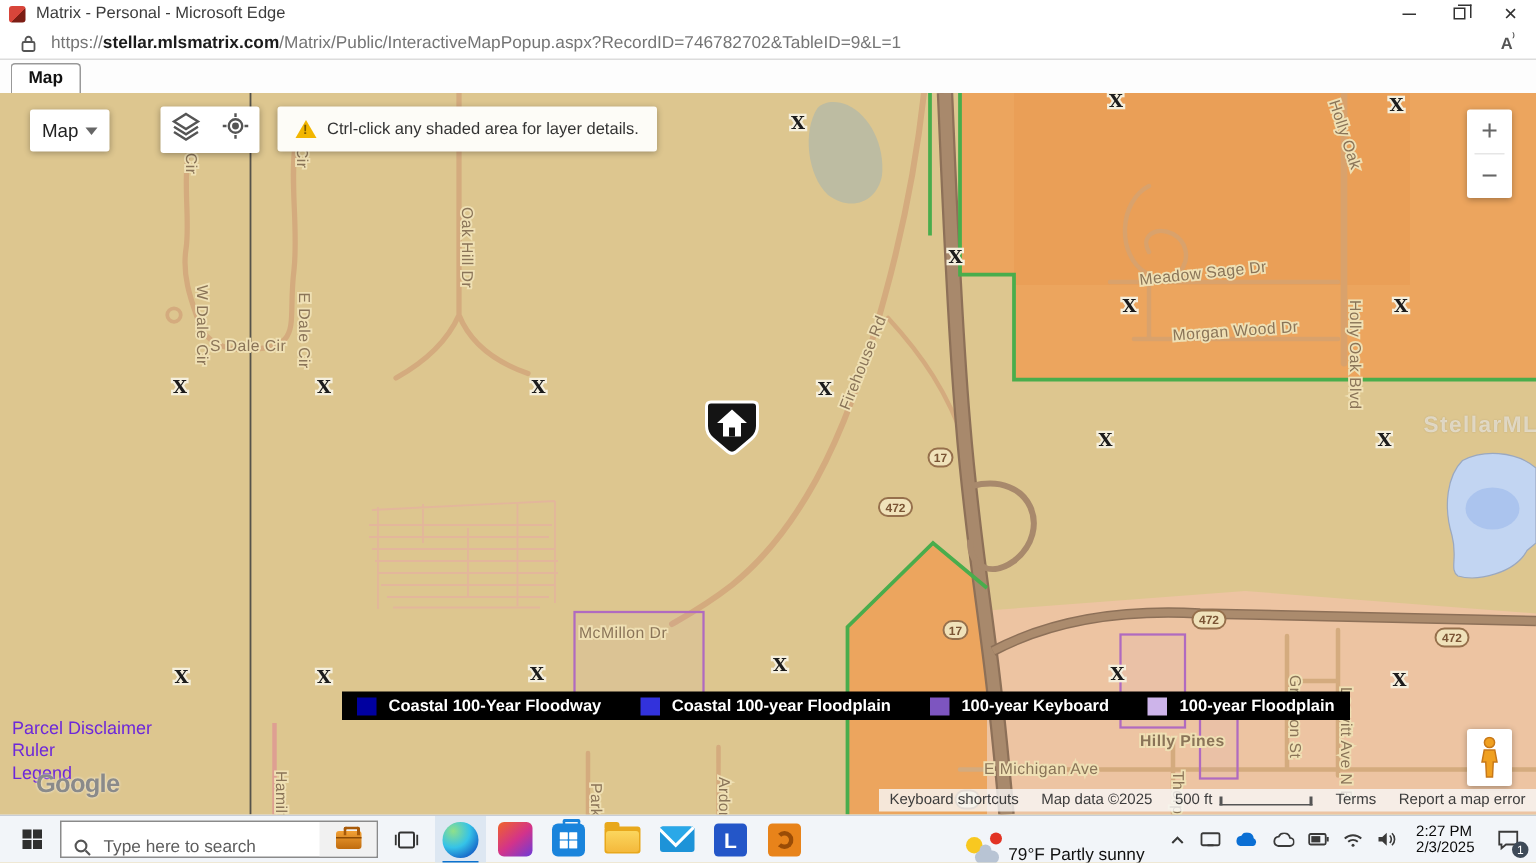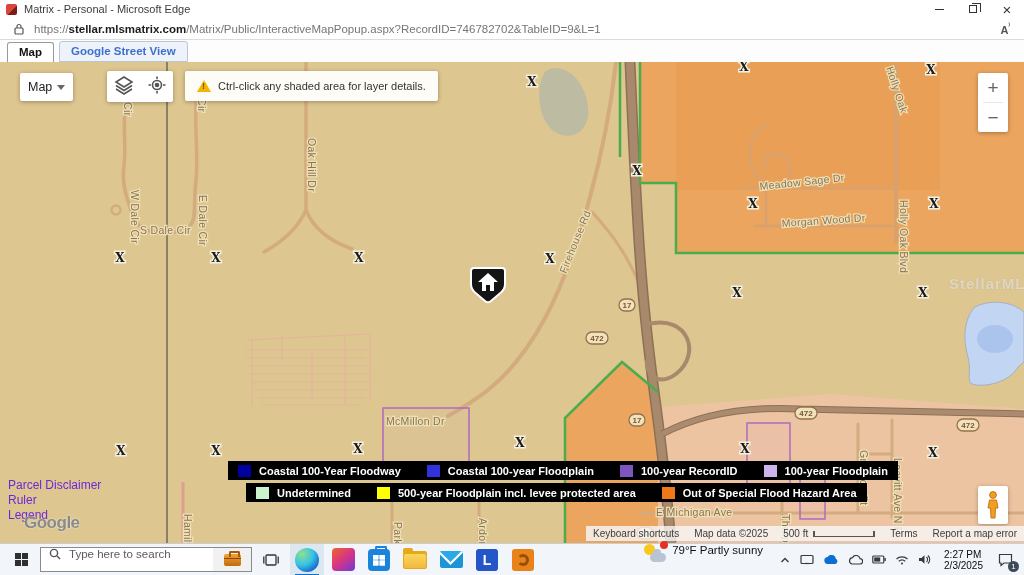--- a/index.html
+++ b/index.html
@@ -57,41 +57,41 @@
   .legend-item { display:inline-flex; align-items:center; gap:8px; white-space:nowrap; }
   .swatch { width:13px; height:12px; display:inline-block; }
 
   
   .taskbar { height:32px; background:#f2f5f9; border-top:1px solid #c9ced6; display:flex; align-items:center; padding:0 4px; gap:2px; }
   .tb-slot { width:34px; height:32px; display:flex; align-items:center; justify-content:center; position:relative; flex:none; }
   .tb-slot.active { background:#dde7f2; }
   .tb-slot.active::after { content:''; position:absolute; bottom:0; left:5px; right:5px; height:2px; background:#0b72d0; }
   .start-logo { width:13px; height:13px; display:grid; grid-template-columns:6px 6px; grid-template-rows:6px 6px; gap:1px; }
   .start-logo span { background:#2f2f2f; }
-  .search-box { width:212px; height:25px; background:#fff; border:1px solid #8a8a8a; display:flex; align-items:flex-start; padding-left:8px; flex:none; overflow:hidden; }
+  .search-box { width:212px; height:25px; background:#fff; border:1px solid #8a8a8a; display:flex; align-items:flex-end; padding-left:8px; flex:none; overflow:hidden; }
   .search-ph { font-size:11.5px; color:#5c5c5c; margin-left:8px; flex:1; }
   .search-side { width:38px; height:100%; background:#f1f1f1; display:flex; align-items:center; justify-content:center; flex:none; }
   .briefcase { width:17px; height:12px; background:linear-gradient(#f2a136,#c06c0e); border-radius:2px; position:relative; }
   .briefcase::before { content:''; position:absolute; top:-3px; left:5px; width:7px; height:4px; border:2px solid #a85a08; border-bottom:none; border-radius:2px 2px 0 0; }
   .briefcase::after { content:''; position:absolute; top:4px; left:0; right:0; height:1px; background:#8a4a04; }
   .edge-icon { width:24px; height:24px; border-radius:50%; background:radial-gradient(circle at 30% 25%,#8fe08a,#35c3e8 45%,#1565c8 80%); }
   .m365-icon { width:23px; height:23px; border-radius:4px; background:linear-gradient(140deg,#f0642a,#d3338a 52%,#6d3bd8); }
   .store-icon { width:22px; height:22px; border-radius:4px; background:#1a84dc; position:relative; }
   .store-icon::before { content:''; position:absolute; top:-3px; left:7px; width:8px; height:5px; border:2px solid #1a84dc; border-bottom:none; border-radius:2px 2px 0 0; }
   .store-icon::after { content:''; position:absolute; top:6px; left:5px; width:12px; height:11px; background:
       linear-gradient(#fff,#fff); box-shadow: inset 0 0 0 20px #fff; clip-path:polygon(0 0,45% 0,45% 45%,0 45%,0 55%,45% 55%,45% 100%,0 100%,0 0,100% 0,100% 45%,55% 45%,55% 0,100% 0,100% 55%,55% 55%,55% 100%,100% 100%,100% 0); }
   .folder-icon { width:24px; height:18px; background:#e8a81c; border-radius:2px; position:relative; }
   .folder-icon::before { content:''; position:absolute; top:-3px; left:0; width:10px; height:4px; background:#e8a81c; border-radius:2px 2px 0 0; }
   .folder-icon::after { content:''; position:absolute; left:1px; top:3px; width:22px; height:14px; background:linear-gradient(#fbd65e,#f4b93c); border-radius:2px; }
   .mail-icon { width:23px; height:17px; background:#1d93d8; position:relative; border-radius:2px; overflow:hidden; }
   .mail-icon::before { content:''; position:absolute; top:-9px; left:1px; width:15px; height:15px; transform:rotate(45deg); border:2px solid #fff; background:#2aa8e8; }
   .l-icon { width:22px; height:22px; border-radius:3px; background:#2456c8; color:#fff; font-weight:bold; font-size:14px; display:flex; align-items:center; justify-content:center; }
   .orange-icon { width:22px; height:22px; border-radius:3px; background:#e8831a; position:relative; }
   .orange-icon::after { content:''; position:absolute; inset:5px; border-radius:50%; border:3px solid #9a4c06; border-left-color:transparent; }
-  .weather-area { display:flex; align-items:flex-start; gap:6px; padding:0 8px; height:32px; flex:none; }
+  .weather-area { display:flex; align-items:flex-end; gap:6px; padding:0 8px; height:32px; flex:none; }
   .weather-icon { position:relative; width:22px; height:18px; }
   .w-sun { position:absolute; left:0; top:0; width:11px; height:11px; border-radius:50%; background:#f8c820; }
   .w-cloud { position:absolute; right:0; bottom:0; width:16px; height:9px; border-radius:6px; background:#b8c4d4; }
   .w-cloud::before { content:''; position:absolute; left:3px; top:-4px; width:8px; height:8px; border-radius:50%; background:#b8c4d4; }
   .w-badge { position:absolute; right:-2px; top:-3px; width:8px; height:8px; border-radius:50%; background:#e23324; }
   .weather-text { font-size:11.5px; color:#111; white-space:nowrap; }
   .tray { display:flex; align-items:center; gap:9px; padding:0 6px; flex:none; }
   .tray svg { display:block; }
   .clock { font-size:10px; color:#0a0a0a; line-height:11px; padding:0 5px; flex:none; }
   .action-center { position:relative; width:30px; height:32px; display:flex; align-items:center; justify-content:center; flex:none; }
@@ -125,21 +125,20 @@
         </svg>
     </span>
     <div class="url">
       <span class="scheme">https://</span><span class="host">stellar.mlsmatrix.com</span><span class="path">/Matrix/Public/InteractiveMapPopup.aspx?RecordID=746782702&amp;TableID=9&amp;L=1</span>
     </div>
     <span class="readaloud">A<sup>⁾</sup></span>
   </div>
 
   <div class="tabbar">
     <span class="tab active">Map</span>
-    <span class="tab inactive">Google Street View</span>
   </div>
 
   <div class="map">
     <svg class="mapcanvas" id="map-svg" width="1024" height="481" viewBox="0 0 1024 481">
 
       <path d="M640,0 H1024 V191 H676 V121 H640 Z" fill="#eca55e"></path>
       <path d="M676,0 H940 V128 H676 Z" fill="rgba(225,130,50,0.15)"></path>
       <path d="M622,300 L658,330 V481 H565 V356 Z" fill="#eca55e"></path>
       <path d="M658,345 L830,332 L1024,347 V481 H658 Z" fill="#edc4a2"></path>
 
@@ -325,38 +324,25 @@
           <span class="legend-item">
             <span class="swatch" style="background: rgb(0, 0, 160);"></span>
             <span>Coastal 100-Year Floodway</span>
           </span>
           <span class="legend-item">
             <span class="swatch" style="background: rgb(50, 50, 220);"></span>
             <span>Coastal 100-year Floodplain</span>
           </span>
           <span class="legend-item">
             <span class="swatch" style="background: rgb(125, 85, 192);"></span>
-            <span>100-year RecordID</span>
+            <span>100-year Keyboard</span>
           </span>
           <span class="legend-item">
             <span class="swatch" style="background: rgb(205, 180, 234);"></span>
             <span>100-year Floodplain</span>
-          </span>
-        </div><div class="legend-row">
-          <span class="legend-item">
-            <span class="swatch" style="background: rgb(201, 242, 205);"></span>
-            <span>Undetermined</span>
-          </span>
-          <span class="legend-item">
-            <span class="swatch" style="background: rgb(255, 255, 0);"></span>
-            <span>500-year Floodplain incl. levee protected area</span>
-          </span>
-          <span class="legend-item">
-            <span class="swatch" style="background: rgb(240, 120, 24);"></span>
-            <span>Out of Special Flood Hazard Area</span>
           </span>
         </div></div>
   </div>
 
   <div class="taskbar">
     <div class="tb-slot">
       <span class="start-logo">
           <span></span>
           <span></span>
           <span></span>

